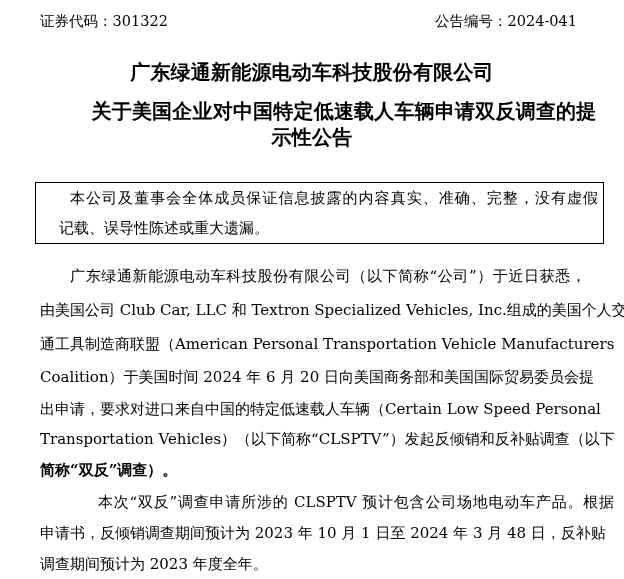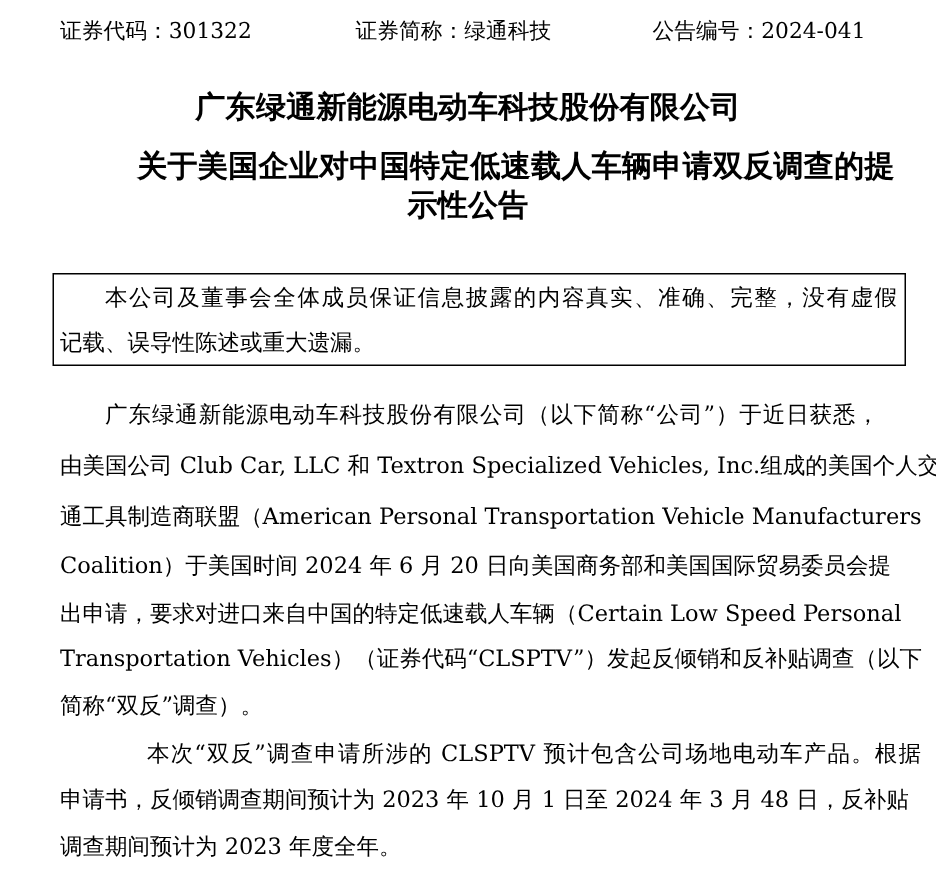--- a/index.html
+++ b/index.html
@@ -63,39 +63,38 @@
       width: 546px;
     }
     .indent { left: 70px; }
     .indent.justify { width: 516px; }
   </style>
 </head>
 <body>
 
 <div class="header-row">
   <span style="left:40px;">证券代码：301322</span>
-  <span style="left:237px;">证券简称：绿通科技</span>
   <span style="left:435px;">公告编号：2024-041</span>
 </div>
 
 <div class="title" style="top:59px;">广东绿通新能源电动车科技股份有限公司</div>
 <div class="title" style="top:98px;padding-left:32px;">关于美国企业对中国特定低速载人车辆申请双反调查的提</div>
 <div class="title" style="top:124px;">示性公告</div>
 
 <div class="notice-box"></div>
 <div class="line indent justify" style="top:187px; width:528px;">本公司及董事会全体成员保证信息披露的内容真实、准确、完整，没有虚假</div>
-<div class="line" style="top:217px;">记载、误导性陈述或重大遗漏。</div>
+<div class="line" style="top:217px;margin-left:19px;">记载、误导性陈述或重大遗漏。</div>
 
 <div>
   <div class="line indent justify" style="top:265px;">广东绿通新能源电动车科技股份有限公司（以下简称“公司”）于近日获悉，</div>
   <div class="line justify" style="top:299px;">由美国公司 Club Car, LLC 和 Textron Specialized Vehicles, Inc.组成的美国个人交</div>
   <div class="line justify" style="top:333px;">通工具制造商联盟（American Personal Transportation Vehicle Manufacturers</div>
   <div class="line justify" style="top:366px;">Coalition）于美国时间 2024 年 6 月 20 日向美国商务部和美国国际贸易委员会提</div>
   <div class="line justify" style="top:398px;">出申请，要求对进口来自中国的特定低速载人车辆（Certain Low Speed Personal</div>
-  <div class="line justify" style="top:428px;">Transportation Vehicles）（证券代码“CLSPTV”）发起反倾销和反补贴调查（以下</div>
-  <div class="line" style="top:459px;">简称“双反”调查）。</div>
+  <div class="line justify" style="top:428px;">Transportation Vehicles）（以下简称“CLSPTV”）发起反倾销和反补贴调查（以下</div>
+  <div class="line" style="top:459px;font-weight:bold;">简称“双反”调查）。</div>
 </div>
 
 <div>
   <div class="line indent justify" style="top:491px;margin-left:28px;">本次“双反”调查申请所涉的 CLSPTV 预计包含公司场地电动车产品。根据</div>
   <div class="line justify" style="top:522px;">申请书，反倾销调查期间预计为 2023 年 10 月 1 日至 2024 年 3 月 48 日，反补贴</div>
   <div class="line" style="top:553px;">调查期间预计为 2023 年度全年。</div>
 </div>
 
 </body></html>

